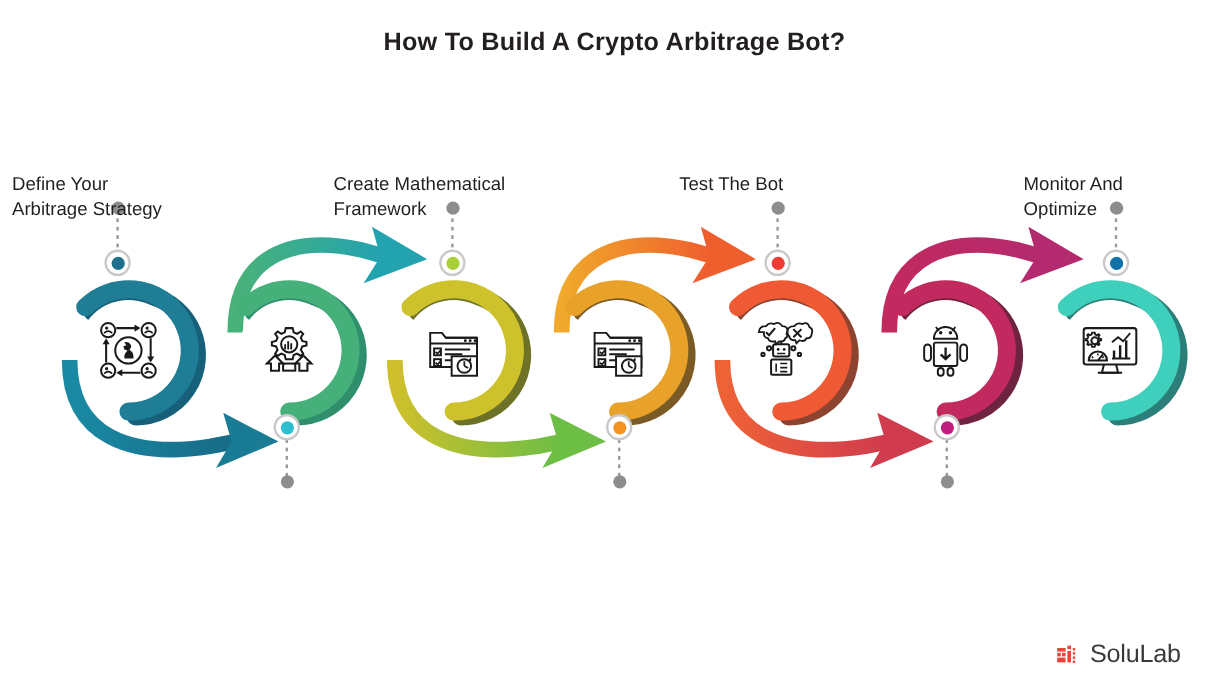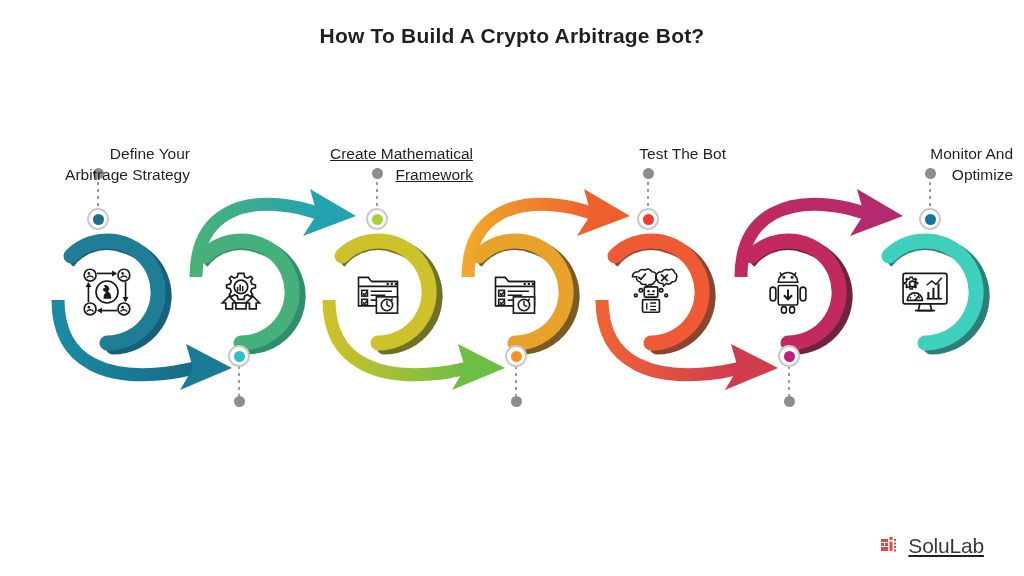--- a/index.html
+++ b/index.html
@@ -68,32 +68,32 @@
     width:11px; height:11px; border-radius:50%;
   }
   .connector.down .small-dot { top:0; }
   .connector.down .ring-dot  { bottom:0; }
   .connector.up   .ring-dot  { top:0; }
   .connector.up   .small-dot { bottom:0; }
 
   
   .step-label {
     position:absolute;
-    text-align:right;
+    text-align:left;
     font-size:15.5px;
     line-height:21px;
     color:#231f20;
     white-space:pre-line;
   }
 
   
   #logo {
     position:absolute;
     right:20px; bottom:18px;
-    display:flex; gap:6px;text-decoration:underline;
+    display:flex; align-items:center; gap:6px;
   }
   #logo .mark { display:block; }
   #logo .word {
     font-size:21px;
     color:#3a3a3c;
     letter-spacing:-.2px;
   }
 </style>
 </head>
 <body>
@@ -404,21 +404,21 @@
     <div class="connector down" style="left:919px; top:168px;">
       <div class="stem"></div>
       <div class="small-dot"></div>
       <div class="ring-dot">
           <i style="background:#1272a8"></i>
         </div>
     </div>
 
     <div class="step-label" style="left:10px; top:143px; width:180px;">Define Your
 Arbitrage Strategy</div>
-    <div class="step-label" style="left:278px; top:143px; width:195px;text-decoration:underline;">Create Mathematical
+    <div class="step-label" style="left:278px; top:143px; width:195px;">Create Mathematical
 Framework</div>
     <div class="step-label" style="left:566px; top:143px; width:160px;">Test The Bot</div>
     <div class="step-label" style="left:853px; top:143px; width:160px;">Monitor And
 Optimize</div>
   </div>
 
   <div id="logo">
     <svg class="mark" width="22" height="22" viewBox="0 0 22 22">
       <g fill="#e8453c">
         <rect x="1" y="5" width="7" height="3"></rect>

